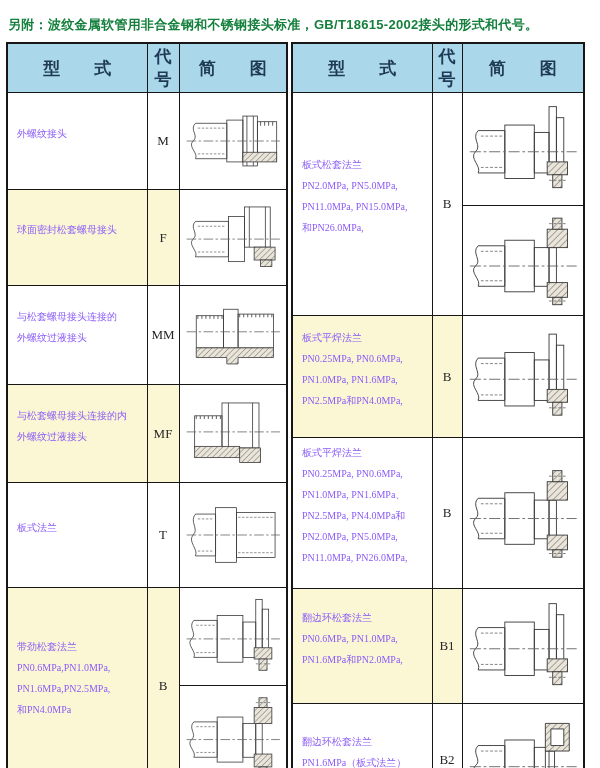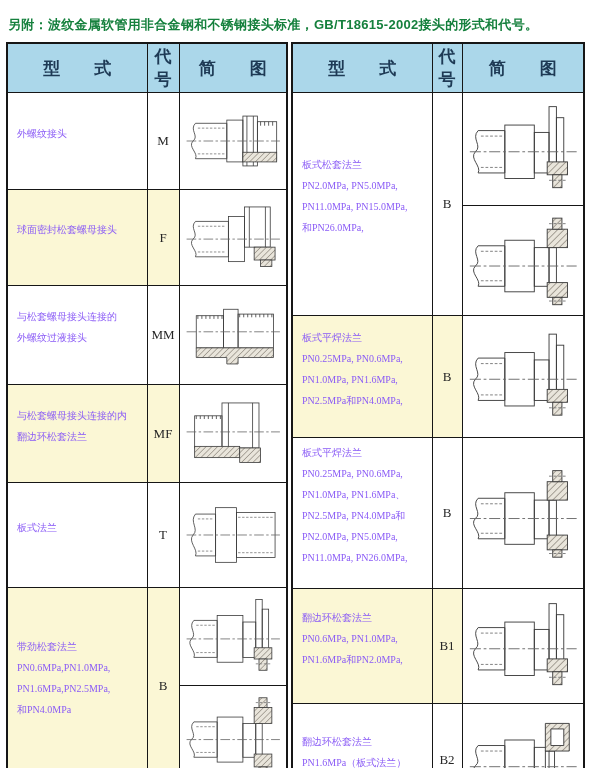--- a/index.html
+++ b/index.html
@@ -119,21 +119,21 @@
               <line x1="98" y1="24" x2="98" y2="28"></line>
               <line x1="103" y1="24" x2="103" y2="28"></line>
               <line x1="108" y1="24" x2="108" y2="28"></line>
               <path class="h" d="M14 66 H110 V78 H66 V86 H52 V78 H14 Z"></path>
               <line class="cl" x1="2" y1="46" x2="118" y2="46"></line>
             </svg>
           </td>
     </tr>
     <tr class="y" style="height:98px">
       <td class="type">与松套螺母接头连接的内
-翻边环松套法兰</td>
+外螺纹过液接头</td>
       <td class="code">MF</td>
       <td class="dg">
             <svg class="diag" viewBox="0 0 120 100" preserveAspectRatio="xMidYMid meet">
               <rect x="12" y="28" width="34" height="40"></rect>
               <rect x="46" y="12" width="46" height="56"></rect>
               <line x1="54" y1="12" x2="54" y2="68"></line>
               <line x1="84" y1="12" x2="84" y2="68"></line>
               <line x1="14" y1="28" x2="14" y2="32"></line>
               <line x1="19" y1="28" x2="19" y2="32"></line>
               <line x1="24" y1="28" x2="24" y2="32"></line>

